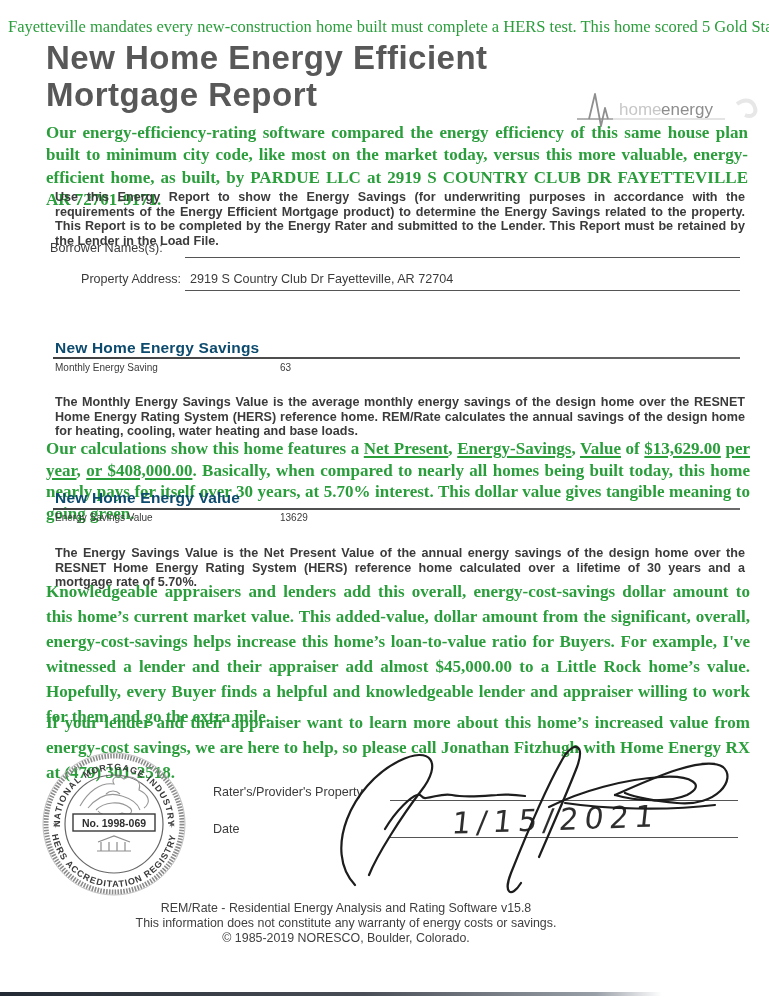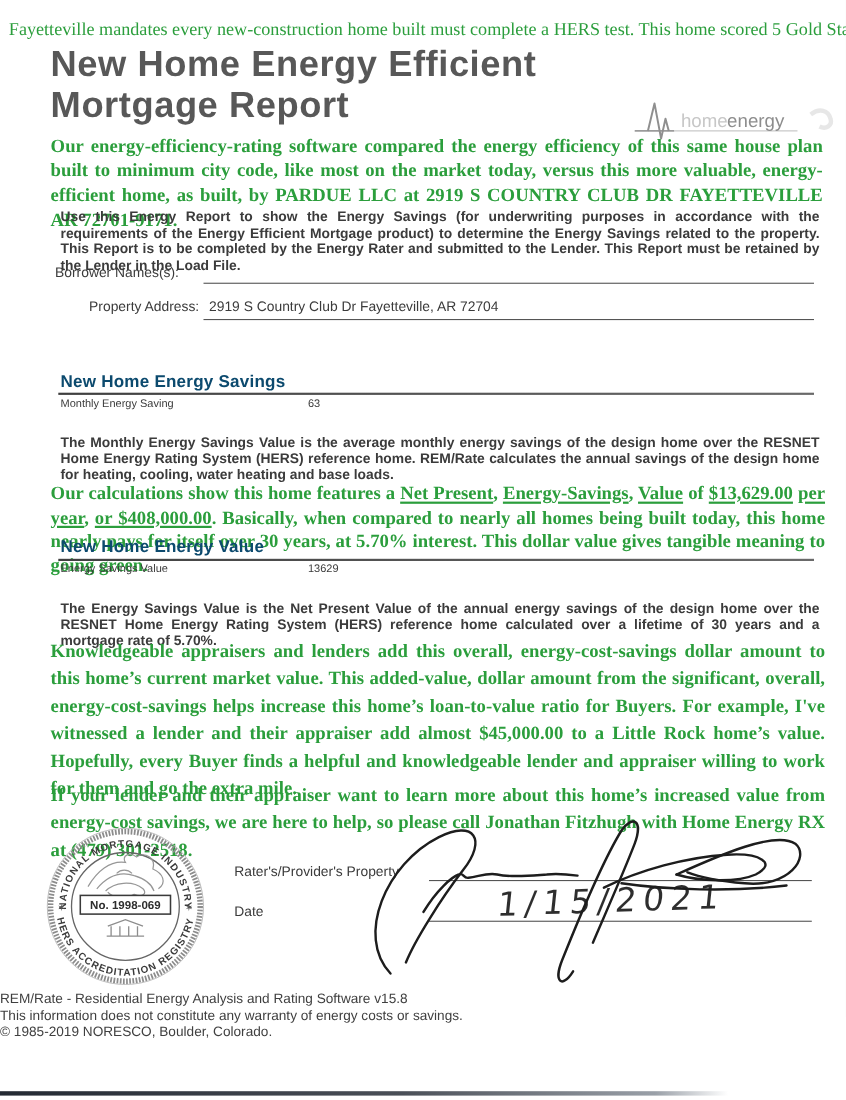--- a/index.html
+++ b/index.html
@@ -26,21 +26,21 @@
   }
   .greenpara .u{text-decoration:underline;text-decoration-thickness:2px;text-underline-offset:2px;}
   .bodypara{
     font-size:12.6px;color:var(--body);line-height:14.6px;text-align:justify;font-weight:bold;
   }
   .fieldlabel{font-size:12.6px;color:var(--body);}
   .fieldline{border-bottom:1.5px solid #555;height:1px;}
   .sectionhead{font-size:15.5px;font-weight:700;color:#0c4a6e;letter-spacing:.2px;}
   .sectionrule{height:2px;background:linear-gradient(90deg,#3f3f3f,#5a5a5a 60%,#6a6a6a);}
   .rowlabel,.rowvalue{font-size:10px;color:var(--body);}
-  .footer{left:0;top:901px;width:692px;text-align:left;font-size:12.4px;color:#3f3f3f;line-height:15.2px;}
+  .footer{left:0;top:901px;width:692px;text-align:center;font-size:12.4px;color:#3f3f3f;line-height:15.2px;}
   .bottombar{left:0;top:992px;width:662px;height:4px;
     background:linear-gradient(90deg,#242a33,#4a4f57 55%,#9aa0a8 90%,rgba(255,255,255,0));}
   .handdate{
     left:452px;top:802px;font-family:"DejaVu Sans",sans-serif;font-size:30px;color:var(--ink);
     letter-spacing:6px;transform:rotate(-2deg) skewX(-8deg);opacity:.92;
   }
   .logo-home{fill:#c7c7c7;font-family:"Liberation Sans",sans-serif;font-size:17px;}
   .logo-energy{fill:#8d8d8d;font-family:"Liberation Sans",sans-serif;font-size:17px;}
   svg text{font-family:"Liberation Sans",sans-serif;}
 </style>

